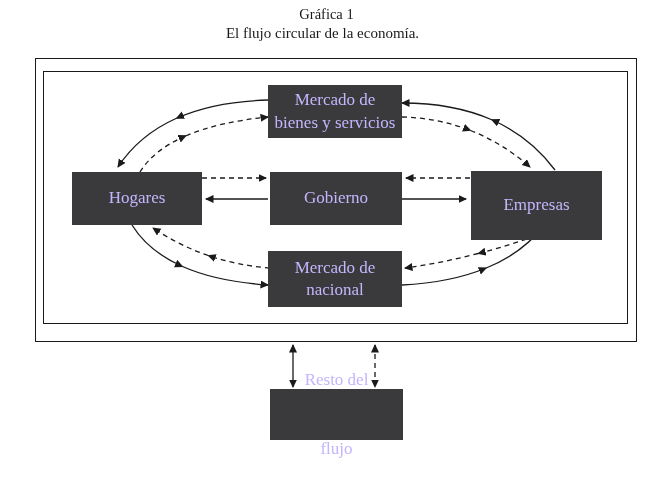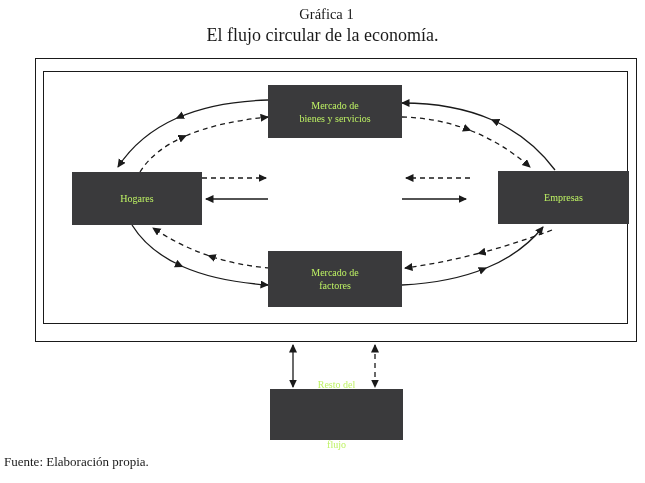--- a/index.html
+++ b/index.html
@@ -2,38 +2,38 @@
 <html><head>
 <meta charset="utf-8">
 <style>
   html,body{margin:0;padding:0;background:#fff;}
   .stage{
     position:relative;width:645px;height:483px;background:#fff;overflow:hidden;
     font-family:"Liberation Serif","DejaVu Serif",serif;color:#1a1a1a;
   }
   .title-wrap{position:absolute;top:5px;left:0;width:100%;text-align:center;line-height:1.32;}
   .title-label{font-size:14.5px;margin-left:8px;}
-  .title-main{font-size:18px;}
+  .title-main{font-size:15px;}
   .frame{position:absolute;border:1.5px solid #1a1a1a;box-sizing:border-box;background:transparent;}
   .frame-outer{left:35px;top:58px;width:602px;height:284px;}
   .frame-inner{left:43px;top:71px;width:585px;height:253px;}
   .frame-label{
     position:absolute;top:326px;left:0;width:100%;text-align:center;
     font-weight:bold;font-size:13.5px;
   }
   .node{
-    position:absolute;background:#3a3a3c;color:#bef264;
+    position:absolute;background:#3a3a3c;color:#c4b5fd;
     display:flex;flex-direction:column;align-items:center;justify-content:center;
-    font-size:10px;line-height:1.3;text-align:center;box-sizing:border-box;
+    font-size:17px;line-height:1.3;text-align:center;box-sizing:border-box;
   }
   .node span{display:block;}
   .n-mbienes{left:268px;top:85px;width:134px;height:53px;}
   .n-hogares{left:72px;top:172px;width:130px;height:53px;}
   .n-gobierno{left:270px;top:172px;width:132px;height:53px;}
-  .n-empresas{left:498px;top:171px;width:131px;height:53px;}
+  .n-empresas{left:471px;top:171px;width:131px;height:69px;}
   .n-mfactores{left:268px;top:251px;width:134px;height:56px;}
   .n-resto{left:270px;top:389px;width:133px;height:51px;gap:47px;}
   .arrows{position:absolute;left:0;top:0;width:645px;height:483px;pointer-events:none;}
   .arrows path{fill:none;stroke:#1a1a1a;stroke-width:1.3px;}
   .arrows path.dash{stroke-dasharray:5 4;}
   .source-note{position:absolute;left:4px;top:454px;font-size:13px;}
 </style>
 </head>
 <body>
 
@@ -89,31 +89,33 @@
 
   <div class="node n-mbienes">
     <span>Mercado de</span>
     <span>bienes y servicios</span>
   </div>
 
   <div class="node n-hogares">
     <span>Hogares</span>
   </div>
 
+  <div class="node n-gobierno">
+    <span>Gobierno</span>
+  </div>
 
   <div class="node n-empresas">
     <span>Empresas</span>
   </div>
 
   <div class="node n-mfactores">
     <span>Mercado de</span>
-    <span>factores</span>
+    <span>nacional</span>
   </div>
 
   <div class="node n-resto">
     <span>Resto del</span>
     <span>flujo</span>
   </div>
 
 
-  <div class="source-note">Fuente: Elaboración propia.</div>
 
 </div>
 
 </body></html>

